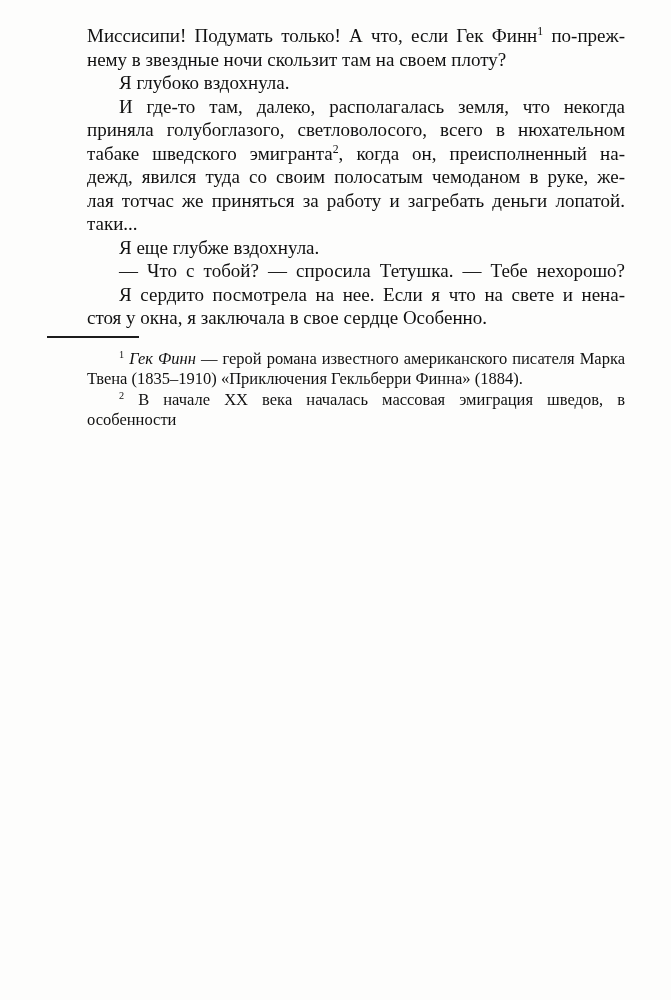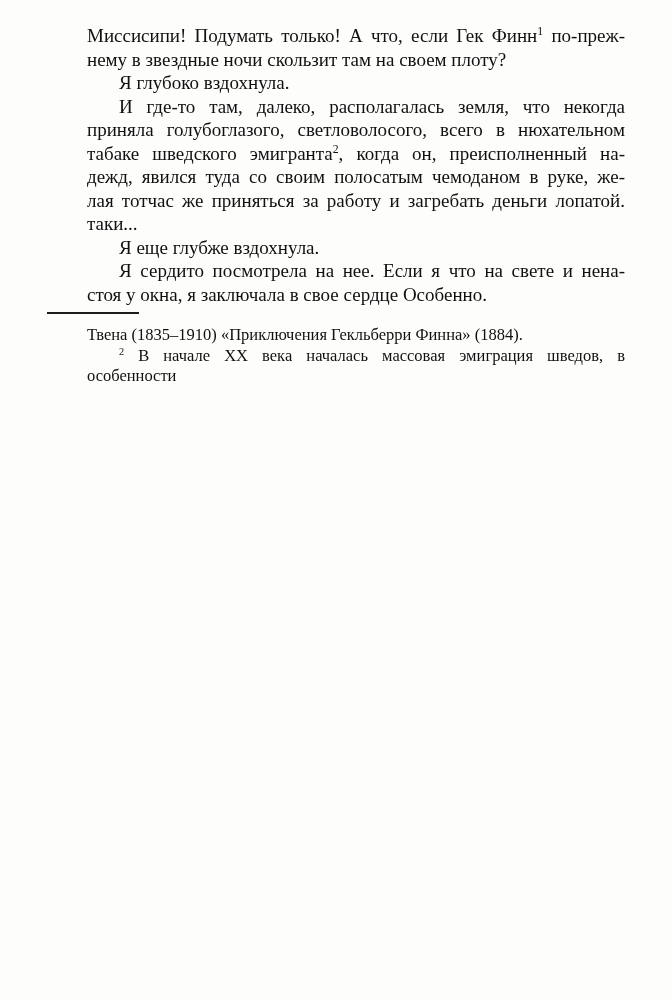--- a/index.html
+++ b/index.html
@@ -71,22 +71,24 @@
         <div class="line fill"><span>Миссисипи! Подумать только! А что, если Гек Финн</span><span class="sup">1</span><span> по-преж-</span></div>
         <div class="line"><span>нему в звездные ночи скользит там на своем плоту?</span></div>
         <div class="line indent"><span>Я глубоко вздохнула.</span></div>
         <div class="line fill indent"><span>И где-то там, далеко, располагалась земля, что некогда</span></div>
         <div class="line fill"><span>приняла голубоглазого, светловолосого, всего в нюхательном</span></div>
         <div class="line fill"><span>табаке шведского эмигранта</span><span class="sup">2</span><span>, когда он, преисполненный на-</span></div>
         <div class="line fill"><span>дежд, явился туда со своим полосатым чемоданом в руке, же-</span></div>
         <div class="line fill"><span>лая тотчас же приняться за работу и загребать деньги лопатой.</span></div>
         <div class="line"><span>таки...</span></div>
         <div class="line indent"><span>Я еще глубже вздохнула.</span></div>
+        <div class="line fill indent"><span>— Что с тобой? — спросила Тетушка. — Тебе нехорошо?</span></div>
         <div class="line fill indent"><span>Я сердито посмотрела на нее. Если я что на свете и нена-</span></div>
         <div class="line"><span>стоя у окна, я заключала в свое сердце Особенно.</span></div>
       </div>
     <hr class="footnote-rule">
     <div class="footnote-lines" id="footnote-lines">
+        <div class="line fill indent"><span class="sup">1</span><span> </span><span class="it">Гек Финн</span><span> — герой романа известного американского писателя Марка</span></div>
         <div class="line"><span>Твена (1835–1910) «Приключения Гекльберри Финна» (1884).</span></div>
         <div class="line fill indent"><span class="sup">2</span><span> В начале XX века началась массовая эмиграция шведов, в особенности</span></div>
       </div>
   </div>
 </div>
 
 </body></html>

